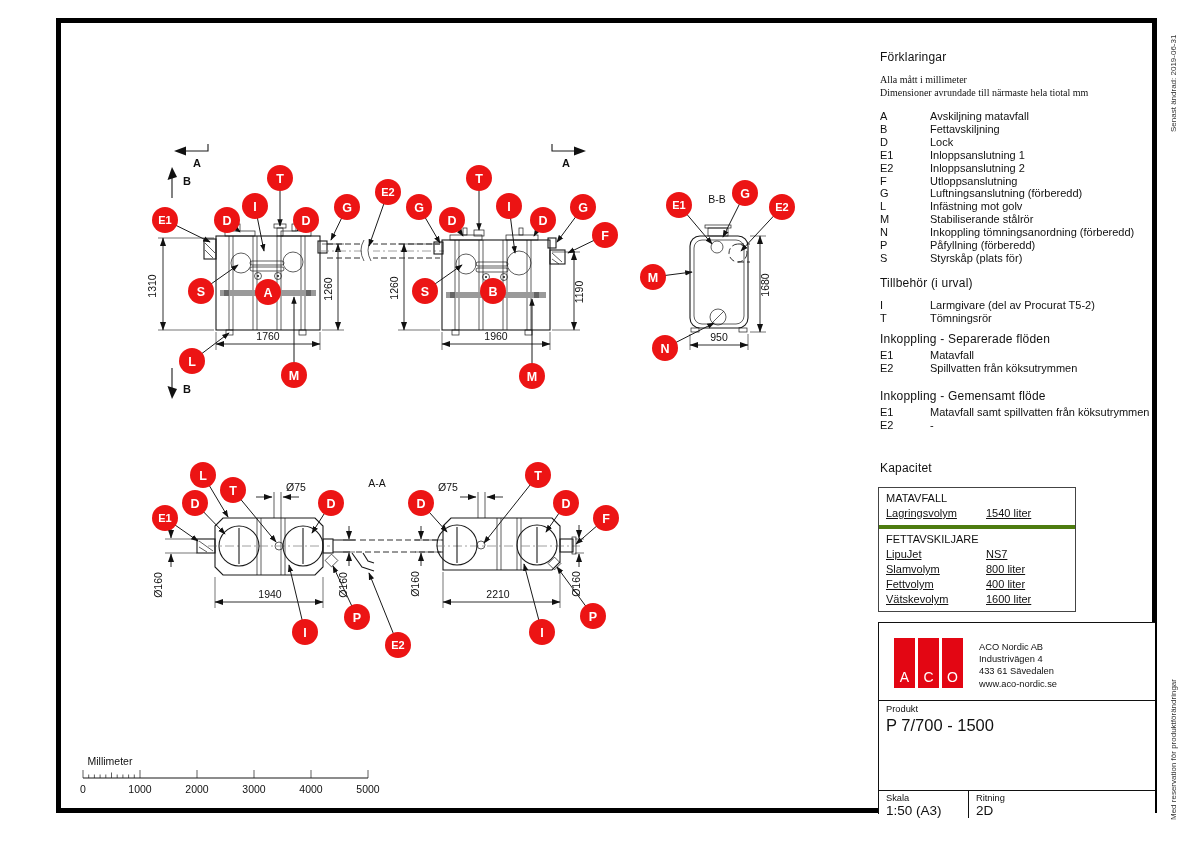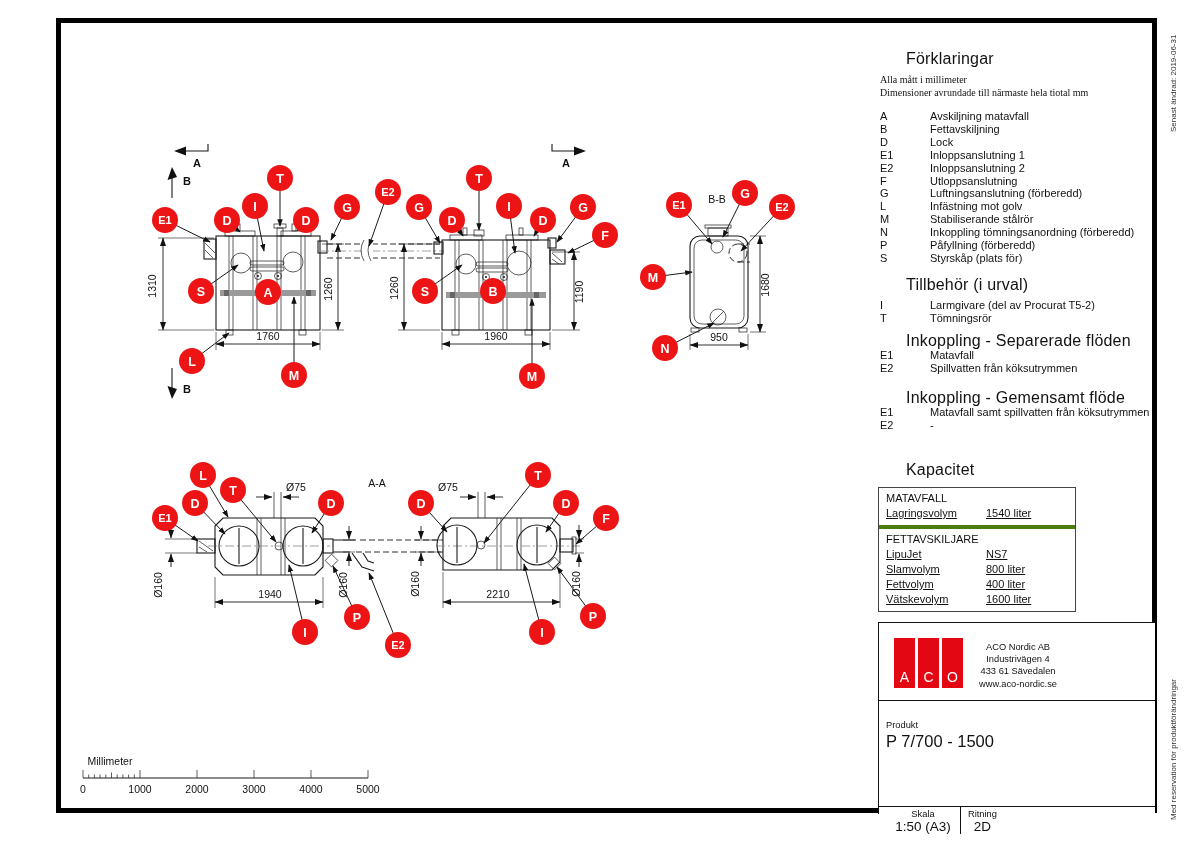--- a/index.html
+++ b/index.html
@@ -1,43 +1,43 @@
 <!DOCTYPE html>
 <html><head>
 <meta charset="utf-8">
 <style>
   html,body{margin:0;padding:0;background:#fff;}
   #sheet{position:relative;width:1191px;height:842px;background:#fff;overflow:hidden;
          font-family:"Liberation Sans",sans-serif;color:#111;}
   #linework{position:absolute;left:0;top:0;}
   .abs{position:absolute;}
   
-  .h-big{font-size:16px;letter-spacing:.2px;margin-left:26px;}
+  .h-big{font-size:12px;letter-spacing:.2px;}
   .note{font-size:10px;line-height:13.5px;font-family:Liberation Serif, serif;}
   .leg-row{display:flex;font-size:11px;line-height:12.9px;}
   .leg-key{width:50px;flex:none;}
   .leg-desc{flex:1;}
   .acc-row{display:flex;font-size:11px;line-height:13.2px;}
   
   .captable{border:1px solid #444;width:196px;background:#fff;}
   .cap-sec{padding:3px 7px 4px 7px;}
   .cap-sec.sec2{border-top:4px solid #4d7c0f;}
   .cap-h{font-size:11px;line-height:15px;}
   .cap-row{display:grid;grid-template-columns:100px 1fr;font-size:11px;line-height:15px;text-decoration:underline;}
   
   .tblock{border-top:1px solid #111;border-left:1px solid #111;background:#fff;}
   .tb-logo{position:relative;height:77px;}
   .logo-box{display:inline-flex;align-items:flex-end;justify-content:center;
             width:21px;height:47px;margin-right:3px;color:#fff;font-size:14px;padding-bottom:3px;}
-  .addr{font-size:9.3px;line-height:12.2px;text-align:center;}
-  .tb-prod{position:relative;border-top:1px solid #111;height:86px;padding:19px 0 0 7px;}
+  .addr{font-size:9.3px;line-height:12.2px;}
+  .tb-prod{position:relative;border-top:1px solid #111;height:86px;padding:3px 0 0 7px;}
   .lbl{font-size:9.3px;line-height:11px;}
   .prod-line{font-size:16.5px;line-height:21px;}
   .tb-bottom{display:flex;border-top:1px solid #111;height:27px;}
-  .tb-cell{padding:2px 0 0 7px;text-align:center;}
+  .tb-cell{padding:2px 8px 0 7px;}
   .tb-cell.c1{width:74px;flex:none;border-right:1px solid #111;}
   .tb-val{font-size:13.5px;line-height:14px;}
   
   .vnote{position:absolute;font-size:8px;color:#333;white-space:nowrap;
          transform:rotate(-90deg);transform-origin:0 0;}
   
   .ln{stroke:#1a1a1a;stroke-width:1.1;fill:none;}
   .thin{stroke:#1a1a1a;stroke-width:0.7;fill:none;}
   .dashln{stroke:#1a1a1a;stroke-width:0.9;fill:none;stroke-dasharray:6 3;}
   .cline{stroke:#888;stroke-width:0.8;fill:none;stroke-dasharray:9 3 2 3;}

